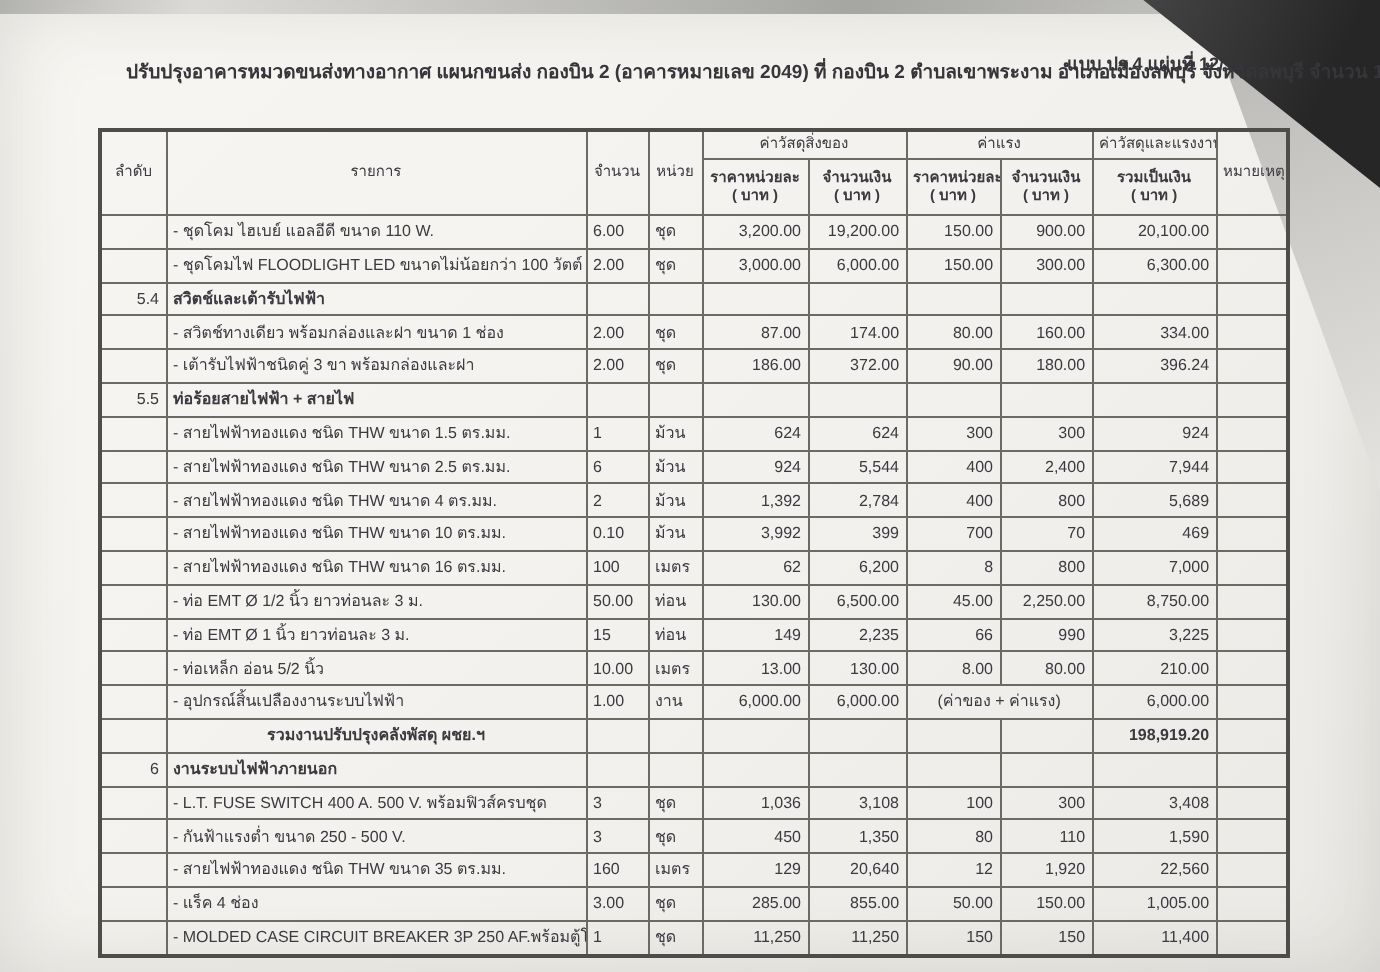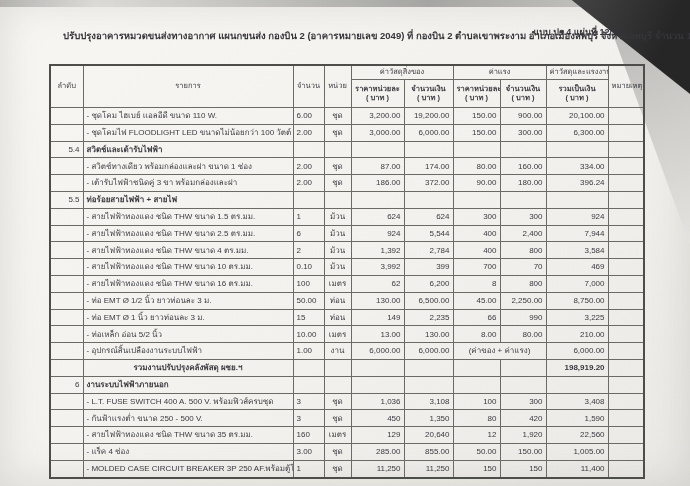--- a/index.html
+++ b/index.html
@@ -47,21 +47,21 @@
     font-weight:400;height:15.8px;line-height:1.15;
   }
   table.est{border:2px solid #4d4d4a;}
   table.est thead th{text-align:center;vertical-align:middle;font-size:7.5px;}
   .hdr-sub{display:block;font-weight:bold;}
   tr.grp th{height:13px;}
   tr.sub th{height:27px;}
   .c-no{text-align:right;padding-right:4px;}
   .c-desc{text-align:left;padding-left:8px;margin-left:13px;}
   .c-qty{text-align:left;padding-right:4px;}
-  .c-unit{text-align:center;}
+  .c-unit{}
   .c-num{text-align:right;padding-right:6px;}
   .c-center{text-align:center;}
   tr.section .c-desc{padding-left:3px;font-weight:700;}
   tr.summary .c-desc{text-align:center;font-weight:700;}
   tr.summary .c-total{font-weight:700;margin-top:41px;}
 </style>
 </head>
 <body>
 
 <div class="stage">
@@ -221,21 +221,21 @@
         </tr>
         <tr class="item">
           <td class="c-no"></td>
           <td class="c-desc">- สายไฟฟ้าทองแดง ชนิด THW ขนาด 4 ตร.มม.</td>
           <td class="c-qty">2</td>
           <td class="c-unit">ม้วน</td>
           <td class="c-num">1,392</td>
           <td class="c-num">2,784</td>
           <td class="c-num">400</td>
           <td class="c-num">800</td>
-          <td class="c-num c-total">3,584</td>
+          <td class="c-num c-total">5,689</td>
           <td class="c-remark"></td>
         </tr>
         <tr class="item">
           <td class="c-no"></td>
           <td class="c-desc">- สายไฟฟ้าทองแดง ชนิด THW ขนาด 10 ตร.มม.</td>
           <td class="c-qty">0.10</td>
           <td class="c-unit">ม้วน</td>
           <td class="c-num">3,992</td>
           <td class="c-num">399</td>
           <td class="c-num">700</td>
@@ -339,21 +339,21 @@
           <td class="c-remark"></td>
         </tr>
         <tr class="item">
           <td class="c-no"></td>
           <td class="c-desc">- กันฟ้าแรงต่ำ  ขนาด 250 - 500  V.</td>
           <td class="c-qty">3</td>
           <td class="c-unit">ชุด</td>
           <td class="c-num">450</td>
           <td class="c-num">1,350</td>
           <td class="c-num">80</td>
-          <td class="c-num">420</td>
+          <td class="c-num">110</td>
           <td class="c-num c-total">1,590</td>
           <td class="c-remark"></td>
         </tr>
         <tr class="item">
           <td class="c-no"></td>
           <td class="c-desc">- สายไฟฟ้าทองแดง  ชนิด THW  ขนาด 35 ตร.มม.</td>
           <td class="c-qty">160</td>
           <td class="c-unit">เมตร</td>
           <td class="c-num">129</td>
           <td class="c-num">20,640</td>

